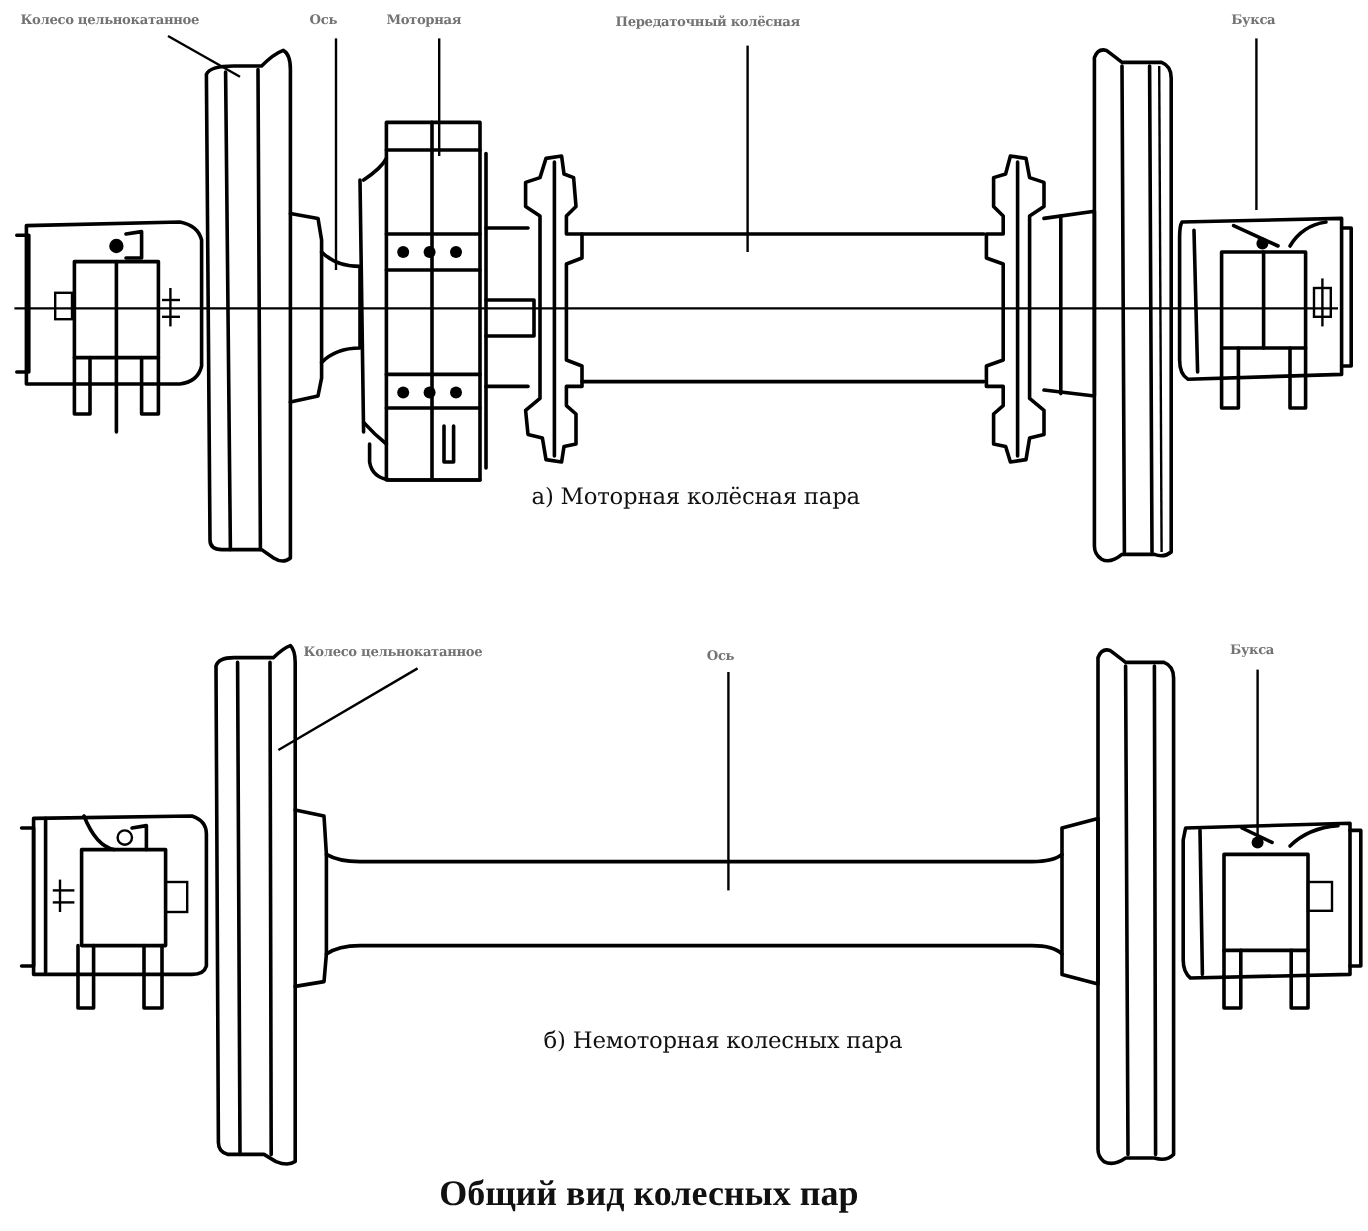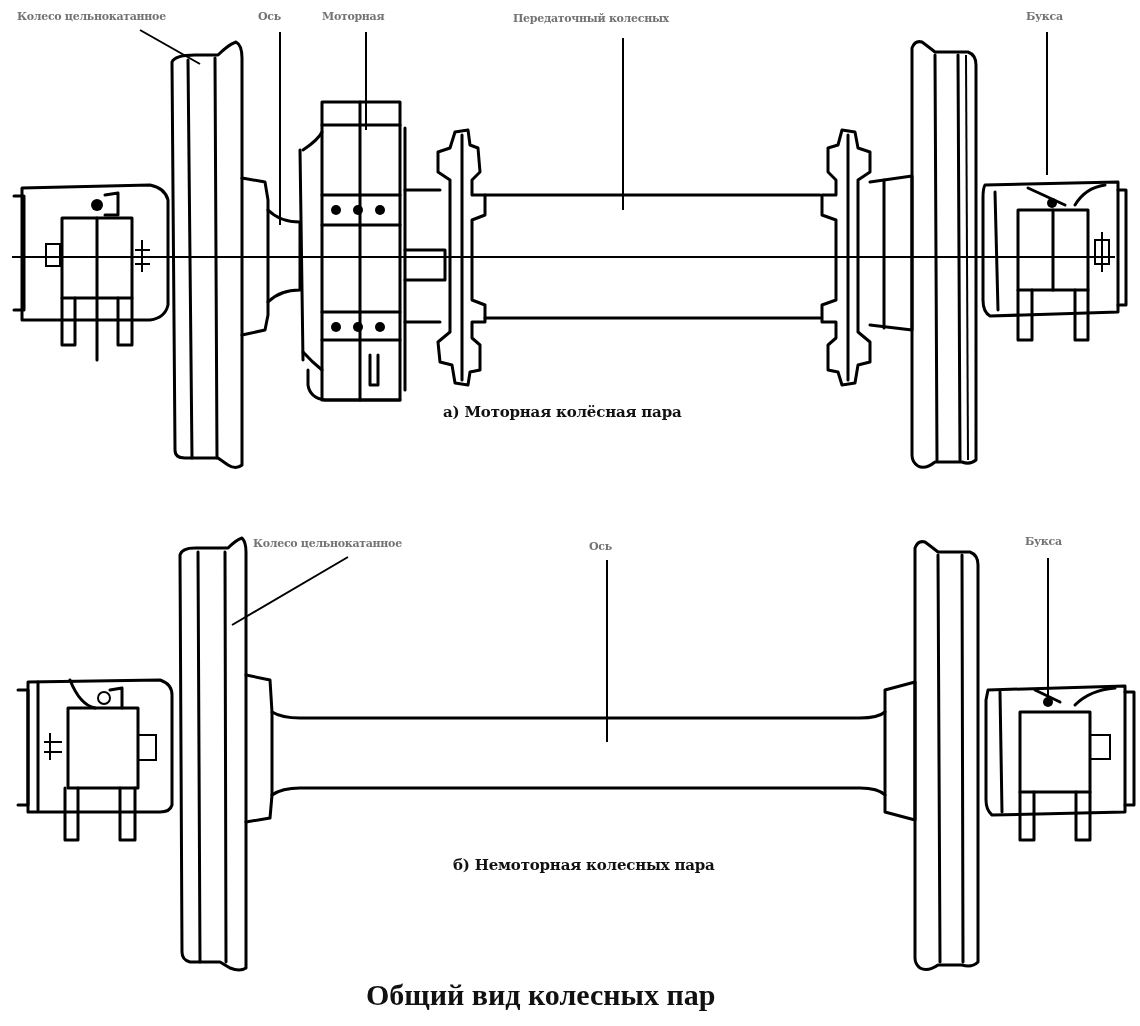--- a/index.html
+++ b/index.html
@@ -1,19 +1,19 @@
 <!DOCTYPE html>
 <html><head>
 <meta charset="utf-8">
 <style>
   html,body{margin:0;padding:0;background:#ffffff;}
   body{width:1140px;height:1026px;position:relative;overflow:hidden;font-family:"DejaVu Serif",serif;color:#000;}
   svg{position:absolute;left:0;top:0;}
   .lbl{position:absolute;font-family:"DejaVu Serif",serif;font-weight:bold;font-size:11px;white-space:nowrap;color:#737373;letter-spacing:-0.3px;}
-  .cap{position:absolute;font-family:"DejaVu Serif",serif;font-size:15px;white-space:nowrap;color:#111;letter-spacing:-0.2px;font-weight:bold;}
+  .cap{position:absolute;font-family:"DejaVu Serif",serif;font-size:19px;white-space:nowrap;color:#111;letter-spacing:-0.2px;}
   .title{position:absolute;font-family:"Liberation Serif",serif;font-weight:bold;font-size:30px;white-space:nowrap;color:#111;}
   .k{fill:none;stroke:#000;stroke-width:3;stroke-linejoin:round;stroke-linecap:round;}
   .t{fill:none;stroke:#000;stroke-width:2;}
   .f{fill:#000;}
 </style>
 </head>
 <body>
 
 <svg width="1140" height="1026" viewBox="0 0 1140 1026">
 
@@ -161,21 +161,21 @@
 
     <line class="t" x1="348" y1="557" x2="232" y2="625"></line>
     <line class="t" x1="607" y1="560" x2="607" y2="742"></line>
     <line class="t" x1="1048" y1="558" x2="1048" y2="700"></line>
   </g>
 </svg>
 
 <div class="lbl" style="left:17px;top:10px;">Колесо цельнокатанное</div>
 <div class="lbl" style="left:258px;top:10px;">Ось</div>
 <div class="lbl" style="left:322px;top:10px;">Моторная</div>
-<div class="lbl" style="left:513px;top:12px;">Передаточный колесных</div>
+<div class="lbl" style="left:513px;top:12px;">Передаточный колёсная</div>
 <div class="lbl" style="left:1026px;top:10px;">Букса</div>
 <div class="cap" style="left:443px;top:403px;">а) Моторная колёсная пара</div>
 
 <div class="lbl" style="left:253px;top:537px;">Колесо цельнокатанное</div>
 <div class="lbl" style="left:589px;top:540px;">Ось</div>
 <div class="lbl" style="left:1025px;top:535px;">Букса</div>
 <div class="cap" style="left:453px;top:856px;">б) Немоторная колесных пара</div>
 
 <div class="title" style="left:366px;top:978px;">Общий вид колесных пар</div>
 

